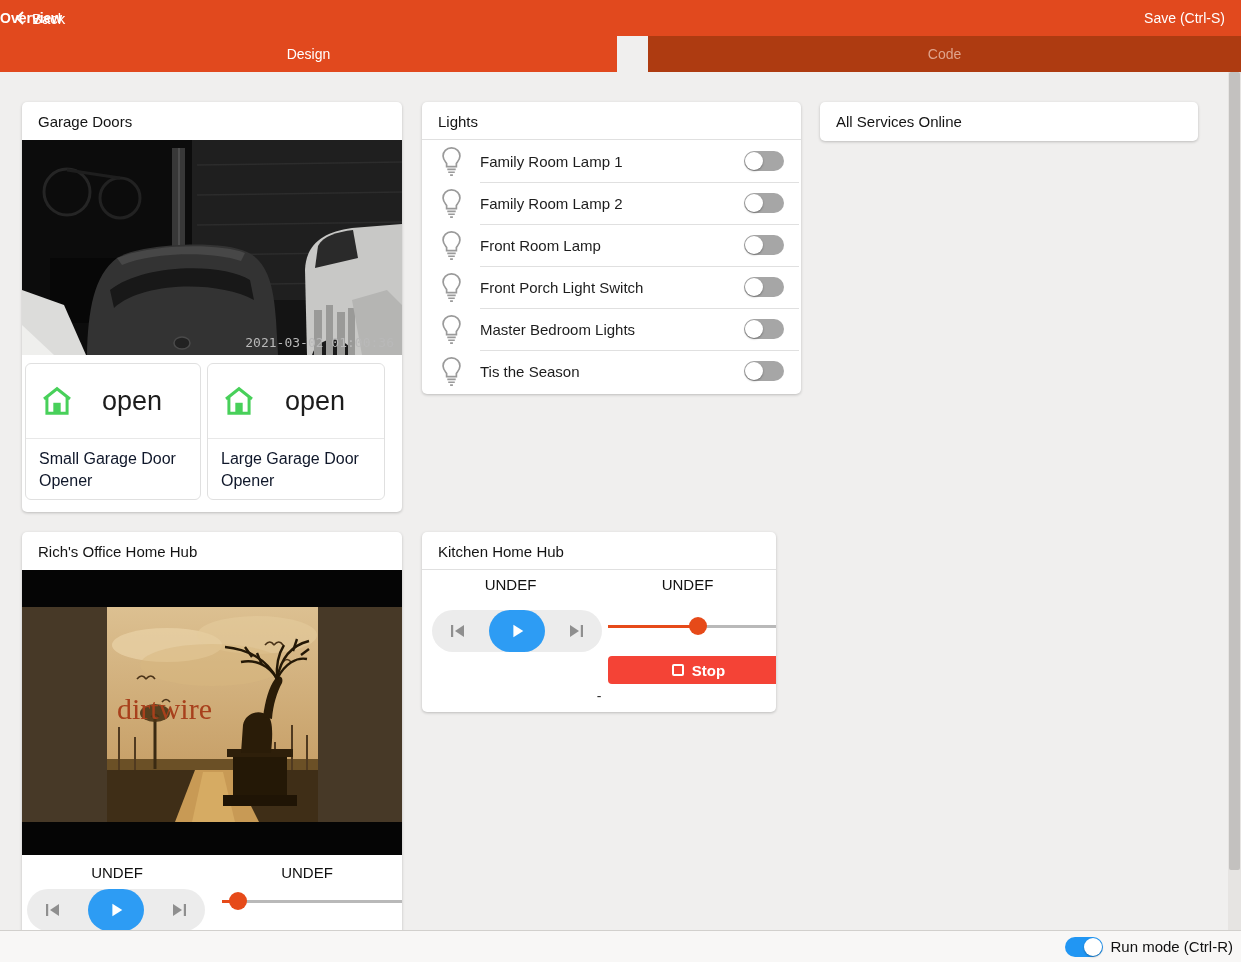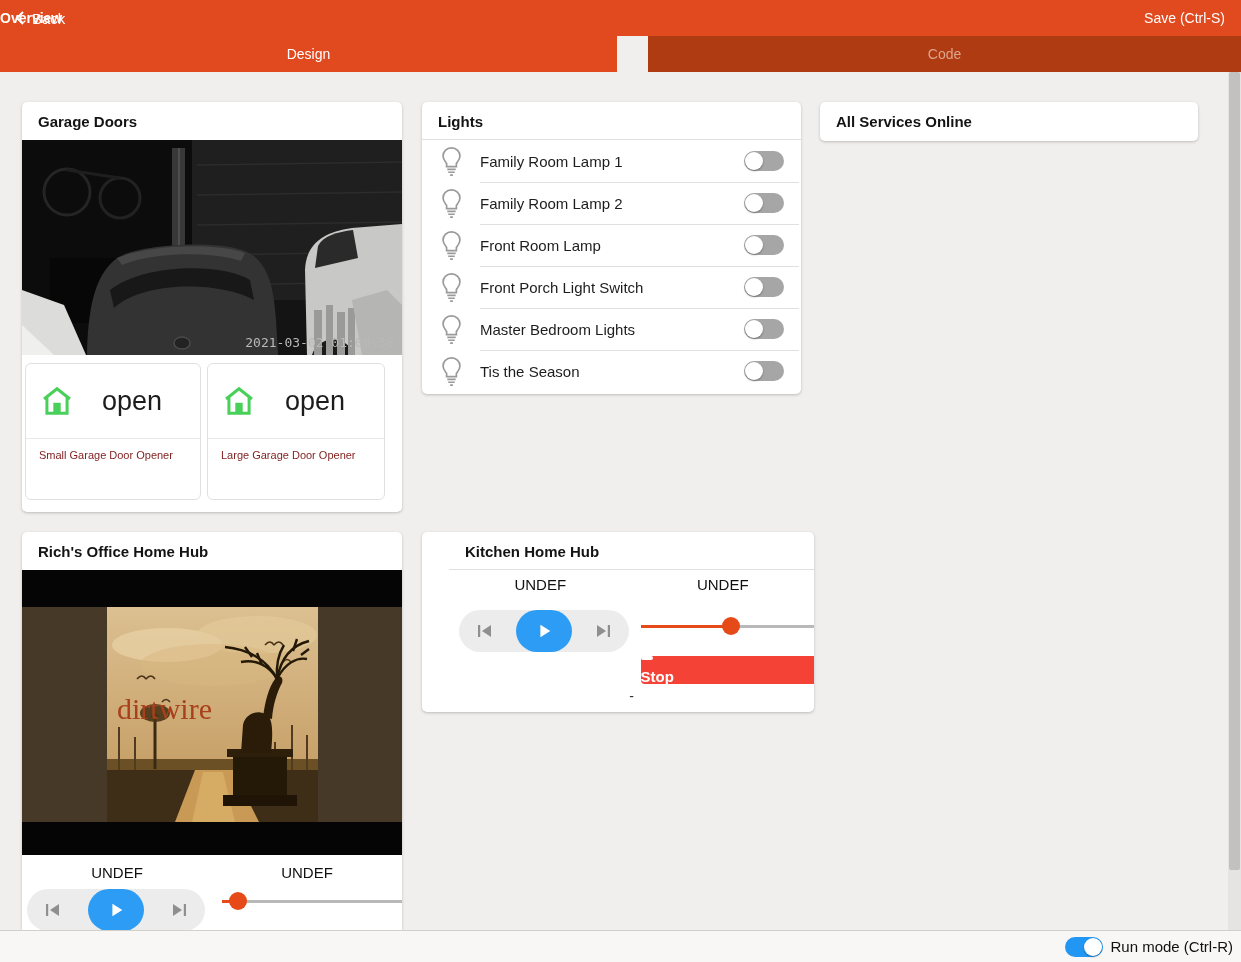--- a/index.html
+++ b/index.html
@@ -19,35 +19,35 @@
   
   .tab-bar { position:absolute; top:36px; left:0; width:1241px; height:36px; display:flex; z-index:10; }
   .tab { display:flex; align-items:center; justify-content:center; font-size:14px; cursor:pointer; }
   .tab-design { width:617px; background:#E1491E; color:#fff; }
   .tab-code { flex:1; background:#AE3B11; color:#DFA48D;margin-left:31px; }
 
   
   .main { position:absolute; top:72px; left:0; width:1241px; height:858px; overflow:hidden; }
   .card { position:absolute; background:#fff; border-radius:5px;
     box-shadow:0 1px 3px rgba(0,0,0,.22); overflow:hidden; }
-  .card-title { font-size:15px; font-weight:bold; color:#141414; padding:11px 16px; height:38px; }
+  .card-title { font-size:15px; font-weight:normal; color:#141414; padding:11px 16px; height:38px; }
   .titled-divider { border-bottom:1px solid #e0e0e0; }
 
   
   .card-garage { left:22px; top:30px; width:380px; height:410px; }
   .camera-img { display:block; width:380px; height:215px; }
   .openers { position:relative; height:157px; }
   .opener-tile { position:absolute; top:8px; height:137px; border:1px solid #e0e0e0;
     border-radius:6px; background:#fff; cursor:pointer; }
   .opener-tile.t1 { left:3px;  width:176px; }
   .opener-tile.t2 { left:185px; width:178px; }
   .opener-top { height:75px; display:flex; align-items:center; border-bottom:1px solid #e8e8e8; }
   .opener-top svg { margin-left:14px; flex:0 0 auto; }
   .opener-state { flex:1; text-align:center; font-size:27px; color:#1c1c1c; margin-right:10px; }
-  .opener-name { padding:9px 13px; font-size:11px; color:#7f1d1d; line-height:1.4; }
+  .opener-name { padding:9px 13px; font-size:16px; color:#0f172a; line-height:1.4; }
 
   
   .card-lights { left:422px; top:30px; width:379px; height:292px; }
   .light-row { height:42px; display:flex; align-items:center; position:relative; }
   .light-row:not(.first)::before { content:""; position:absolute; top:0; left:58px; right:2px;
     height:1px; background:#e0e0e0; }
   .bulb-wrap { width:58px; display:flex; justify-content:center; }
   .light-label { flex:1; font-size:15px; color:#1d1d1d; }
   .toggle { width:40px; height:20px; border-radius:10px; background:#a6a6a6; position:relative;
     margin-right:17px; cursor:pointer; flex:0 0 auto; }
@@ -74,30 +74,30 @@
     display:flex; align-items:center; justify-content:center; cursor:pointer; }
 
   .slider { position:relative; height:20px; cursor:pointer; }
   .slider-office { position:absolute; left:200px; top:2px; width:180px; }
   .slider .track { position:absolute; left:0; right:0; top:9px; height:3px; background:#b9b9b9; }
   .slider .fill  { position:absolute; left:0; top:9px; height:3px; background:#E64A19; }
   .slider .thumb { position:absolute; top:1px; width:18px; height:18px; margin-left:-9px;
     border-radius:50%; background:#E64A19; }
 
   
-  .card-kitchen { left:422px; top:460px; width:392px; height:180px;padding-left:27px; }
+  .card-kitchen { left:422px; top:460px; width:354px; height:180px; }
   .kitchen-body { display:flex; padding-top:6px; }
   .k-col { width:50%; position:relative; }
   .k-undef { text-align:center; font-size:15px; font-weight:500; color:#111; height:28px; }
   .pill-kitchen { left:10px; top:34px; width:170px; }
   .slider-kitchen { position:absolute; left:9px; top:40px; width:180px; }
   .stop-btn { position:absolute; left:9px; top:80px; width:181px; height:28px; background:#F44336;
-    border:none; border-radius:4px; color:#fff; display:flex; align-items:flex-start;
+    border:none; border-radius:4px; color:#fff; display:flex; align-items:center;
     justify-content:center; gap:8px; font-size:15px; font-weight:bold; cursor:pointer;
-    font-family:"Liberation Sans", sans-serif;flex-direction:column; }
+    font-family:"Liberation Sans", sans-serif; }
   .stop-square { width:12px; height:12px; border:2px solid #fff; border-radius:2px; }
   .k-dash { text-align:center; font-size:14px; color:#333; margin-top:84px; }
 
   
   .scrollbar { position:absolute; top:0; right:0; width:13px; height:858px; background:#e6e4e2; }
   .scroll-thumb { position:absolute; top:0; left:1px; width:11px; height:798px; background:#c3c1bf;
     border-radius:2px; cursor:pointer; }
 
   
   .footer { position:absolute; top:930px; left:0; width:1241px; height:32px; background:#f8f7f6;

